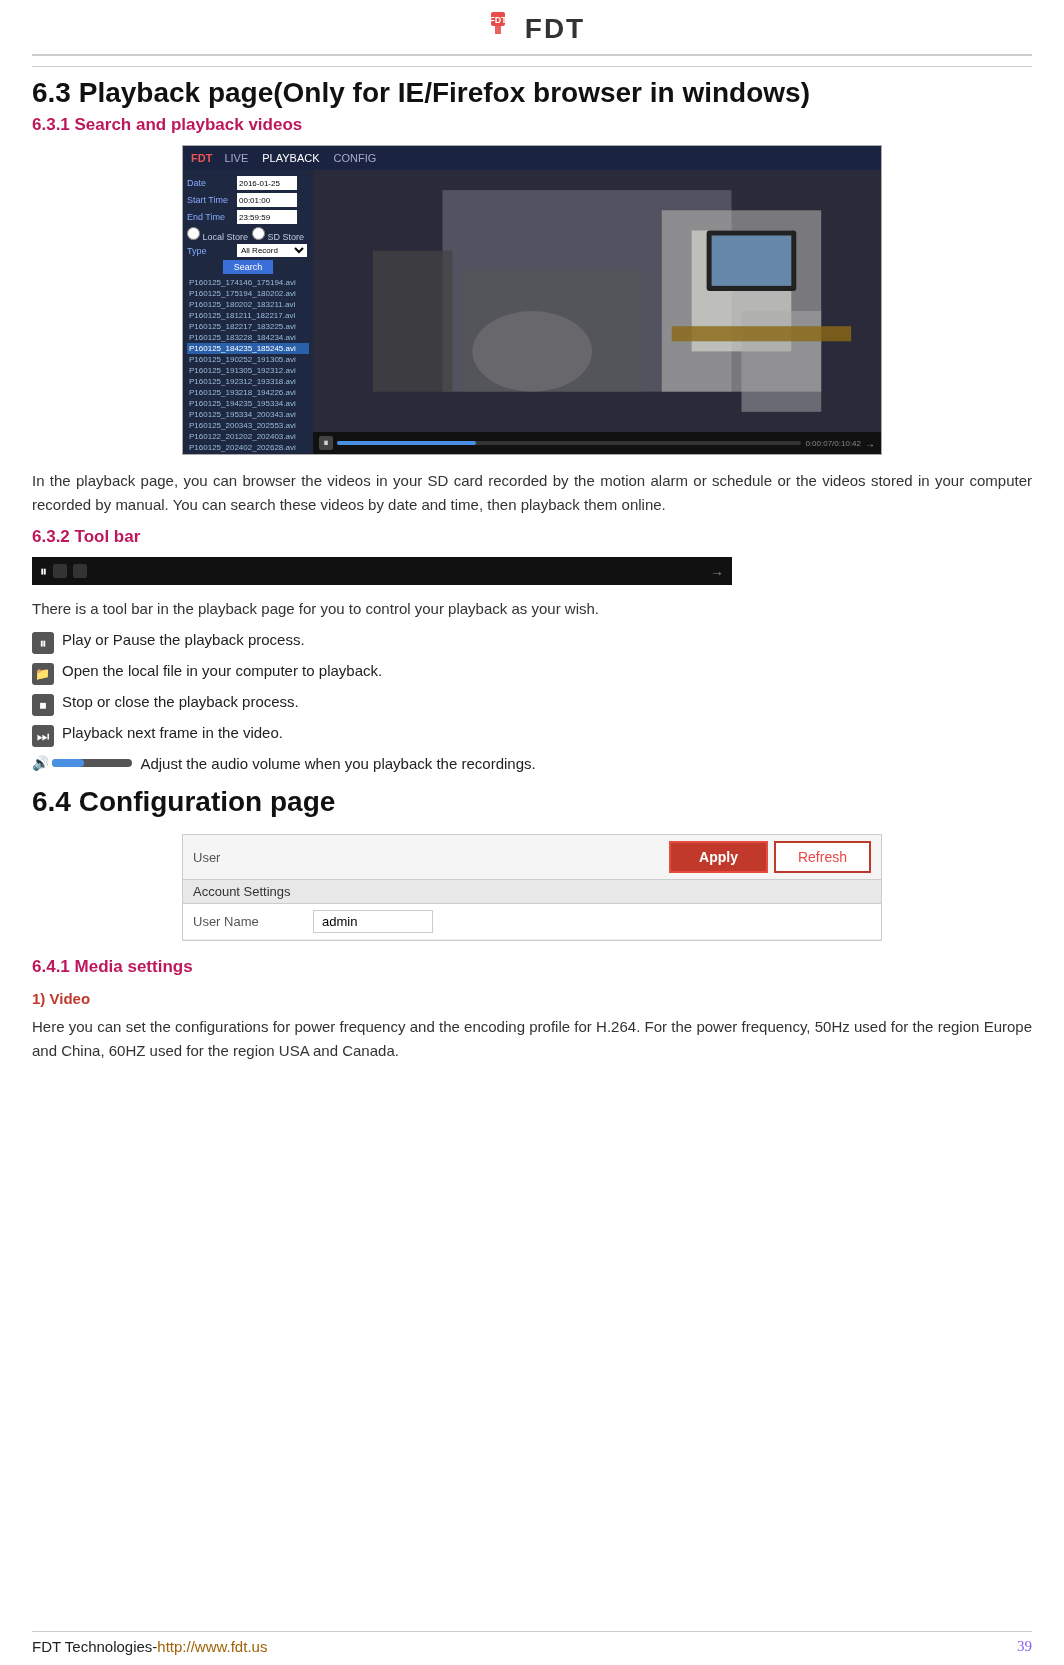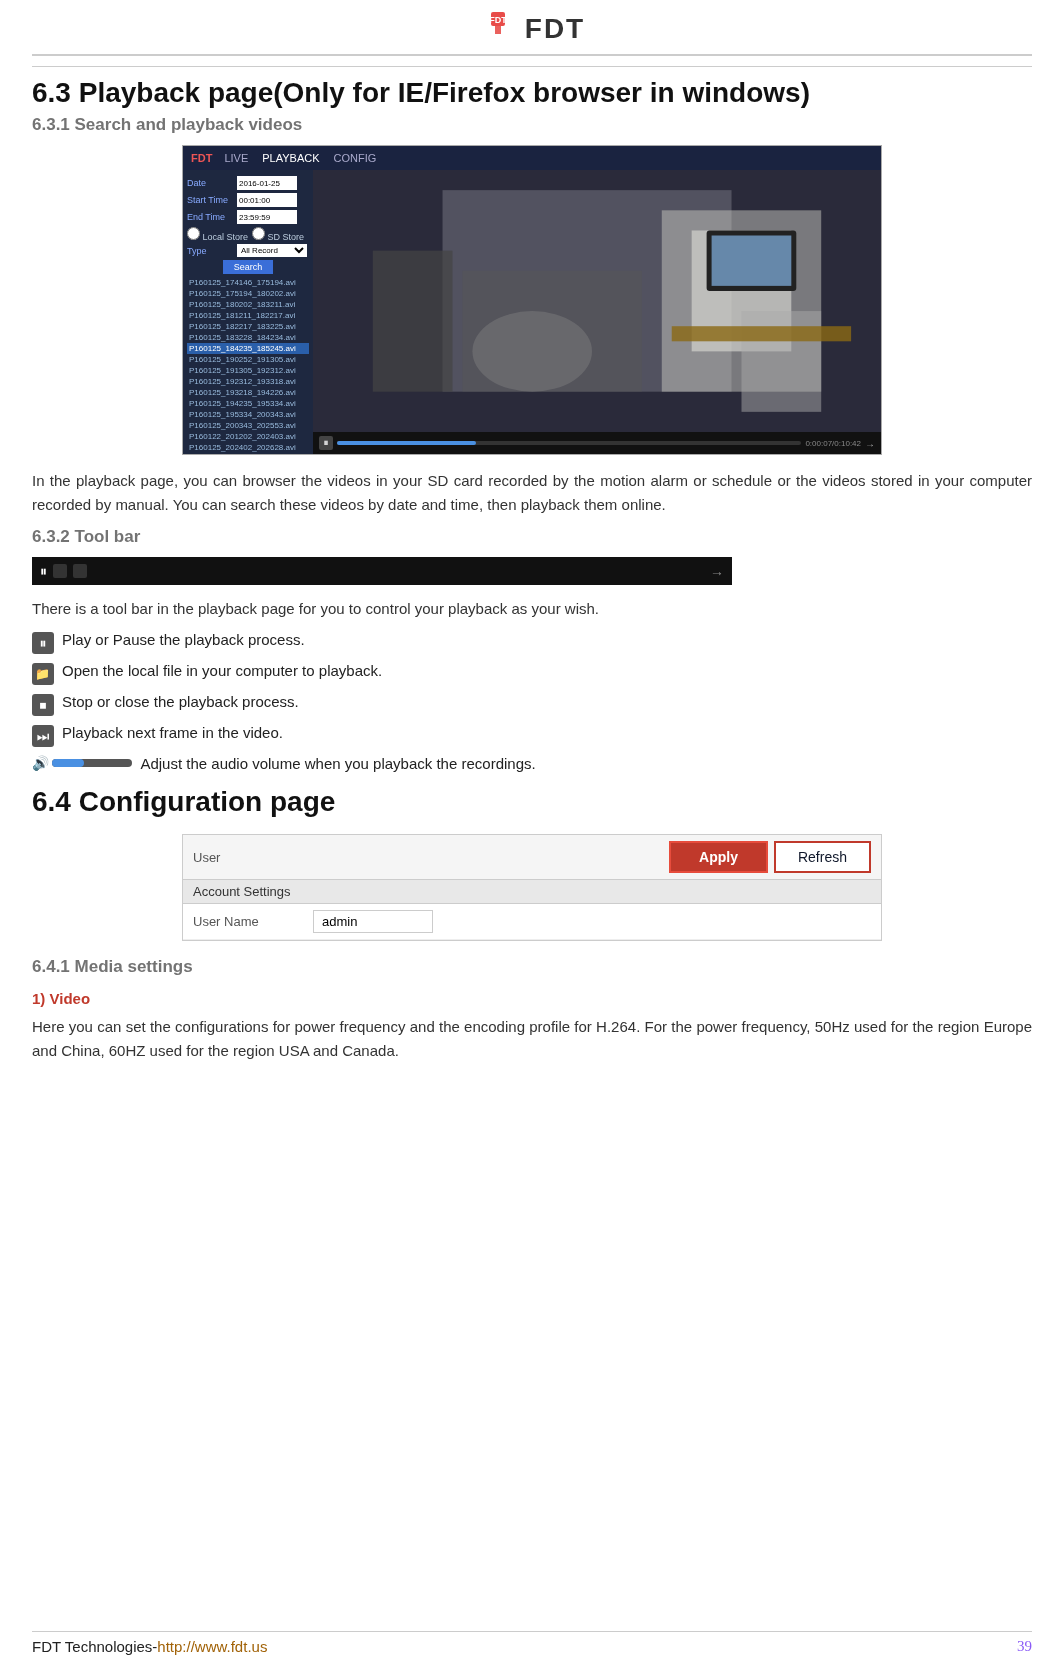--- a/index.html
+++ b/index.html
@@ -40,21 +40,21 @@
     .section-h1 {
       font-size: 28px;
       font-weight: bold;
       color: #111;
       margin-top: 8px;
       margin-bottom: 4px;
     }
     .section-h2 {
       font-size: 17px;
       font-weight: bold;
-      color: #737373;
+      color: #be185d;
       margin-top: 6px;
       margin-bottom: 10px;
     }
     
     .body-text {
       font-size: 15px;
       color: #333;
       line-height: 1.6;
       text-align: justify;
       margin-bottom: 10px;
@@ -280,21 +280,21 @@
       color: #fff;
       border: 2px solid #e74c3c;
       padding: 6px 28px;
       font-size: 14px;
       font-weight: bold;
       cursor: pointer;
       margin-right: 6px;
     }
     .config-refresh-btn {
       background: #fff;
-      color: #0f172a;
+      color: #ef4444;
       border: 2px solid #c0392b;
       padding: 6px 22px;
       font-size: 14px;
       cursor: pointer;
     }
     .config-section-header {
       background: #e8e8e8;
       padding: 4px 10px;
       font-size: 13px;
       color: #333;

